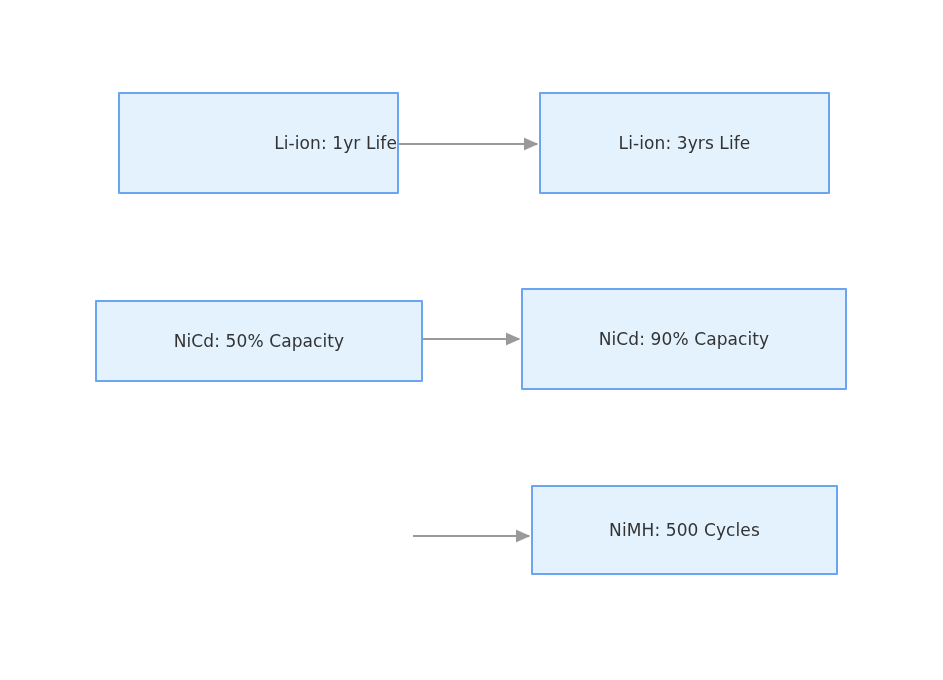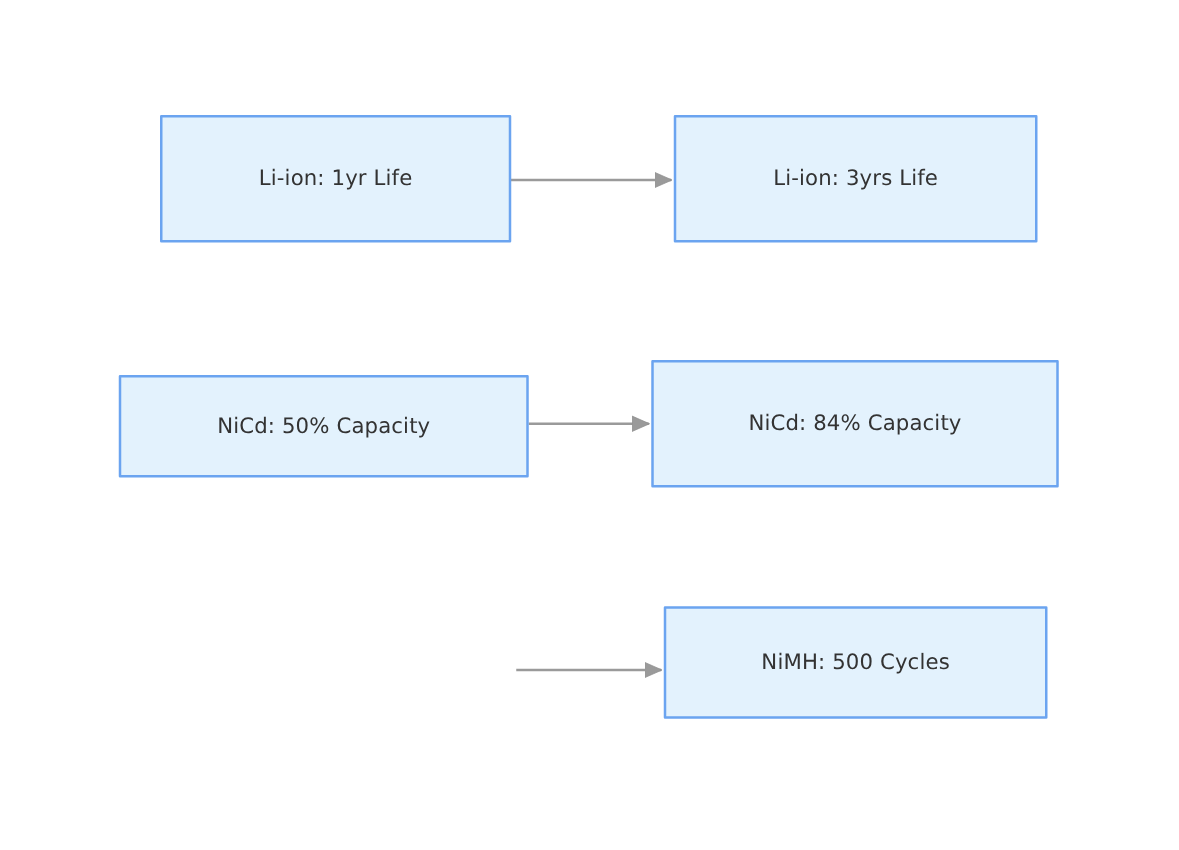--- a/index.html
+++ b/index.html
@@ -40,21 +40,21 @@
   .node-label {
     font-family: "DejaVu Sans", sans-serif;
     font-size: 17px;
     color: #333333;
     line-height: 1.2;
     text-align: center;
     white-space: nowrap;
     letter-spacing: 0.1px;
   }
   
-  #node-liion-before { left: 128px; top: 92px;  width: 281px; height: 102px; }
+  #node-liion-before { left: 118px; top: 92px;  width: 281px; height: 102px; justify-content: flex-end; }
   #node-liion-after  { left: 539px; top: 92px;  width: 291px; height: 102px; align-items: center; }
   
   #node-nicd-before  { left: 95px;  top: 300px; width: 328px; height: 82px; }
   #node-nicd-after   { left: 521px; top: 288px; width: 326px; height: 102px; }
   
   #node-nimh-before  { left: 106px; top: 485px; width: 307px; height: 102px; }
   #node-nimh-after   { left: 531px; top: 485px; width: 307px; height: 90px; }
 </style>
 </head>
 <body>
@@ -81,21 +81,21 @@
 
   <div class="node-box" id="node-liion-after">
     <span class="node-label">Li-ion: 3yrs Life</span>
   </div>
 
   <div class="node-box" id="node-nicd-before">
     <span class="node-label">NiCd: 50% Capacity</span>
   </div>
 
   <div class="node-box" id="node-nicd-after">
-    <span class="node-label">NiCd: 84% Capacity</span>
+    <span class="node-label">NiCd: 90% Capacity</span>
   </div>
 
 
   <div class="node-box" id="node-nimh-after">
     <span class="node-label">NiMH: 500 Cycles</span>
   </div>
 
 </div>
 
 </body></html>

